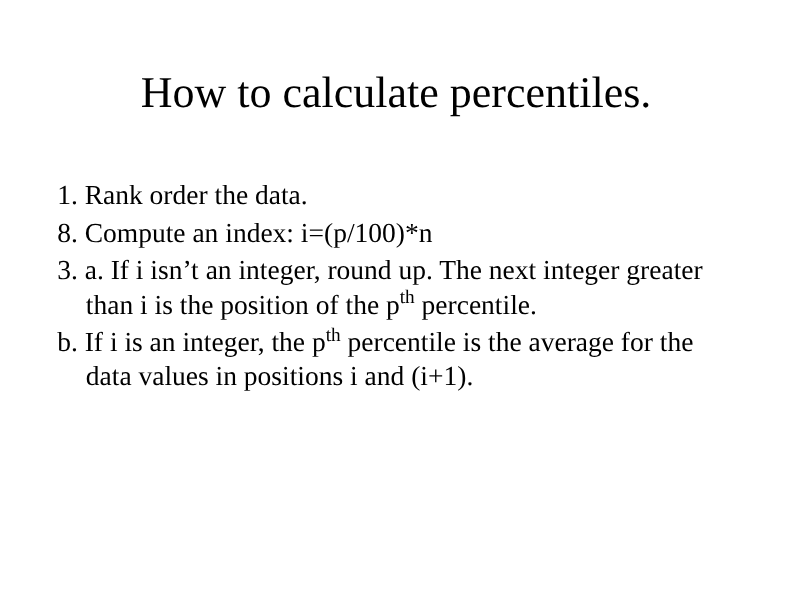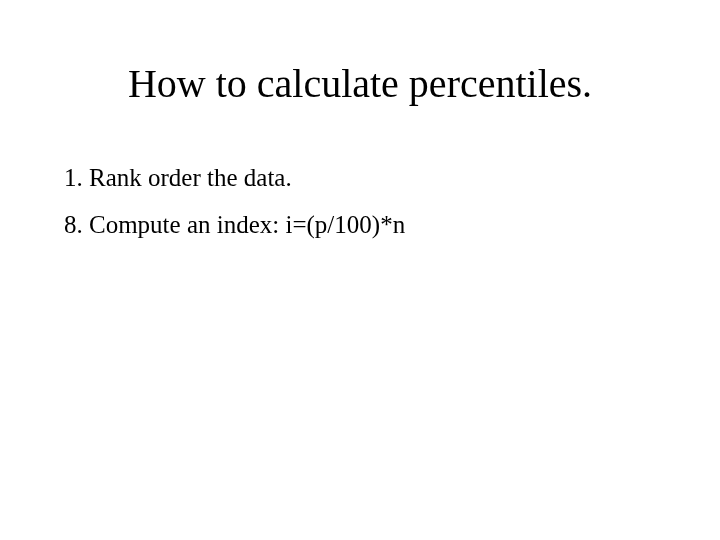--- a/index.html
+++ b/index.html
@@ -21,32 +21,34 @@
     font-size: 40px;
     text-align: center;
     margin: 0 0 56px 0;
     font-weight: normal;
   }
   .body {
     font-size: 25px;
     line-height: 1.22;
   }
   .item {
-    margin: 16px;
+    margin: 4px;
     padding: 0 0 0 26px;
     text-indent: -26px;
   }
   sup {
     font-size: 0.7em;
     vertical-align: super;
     line-height: 0;
   }
 </style>
 </head>
 <body>
 
 <div class="slide">
   <h1 class="title">How to calculate percentiles.</h1>
   <div class="body">
     <p class="item">1.  Rank order the data.</p>
     <p class="item">8.  Compute an index:  i=(p/100)*n</p>
+    <p class="item"><span>3. a. If i isn’t an integer, round up.  The next integer greater than i is the position of the p</span><sup>th</sup><span> percentile.</span></p>
+    <p class="item"><span>b.  If i is an integer, the p</span><sup>th</sup><span> percentile is the average for the data values in positions i and (i+1).</span></p>
   </div>
 </div>
 
 </body></html>

